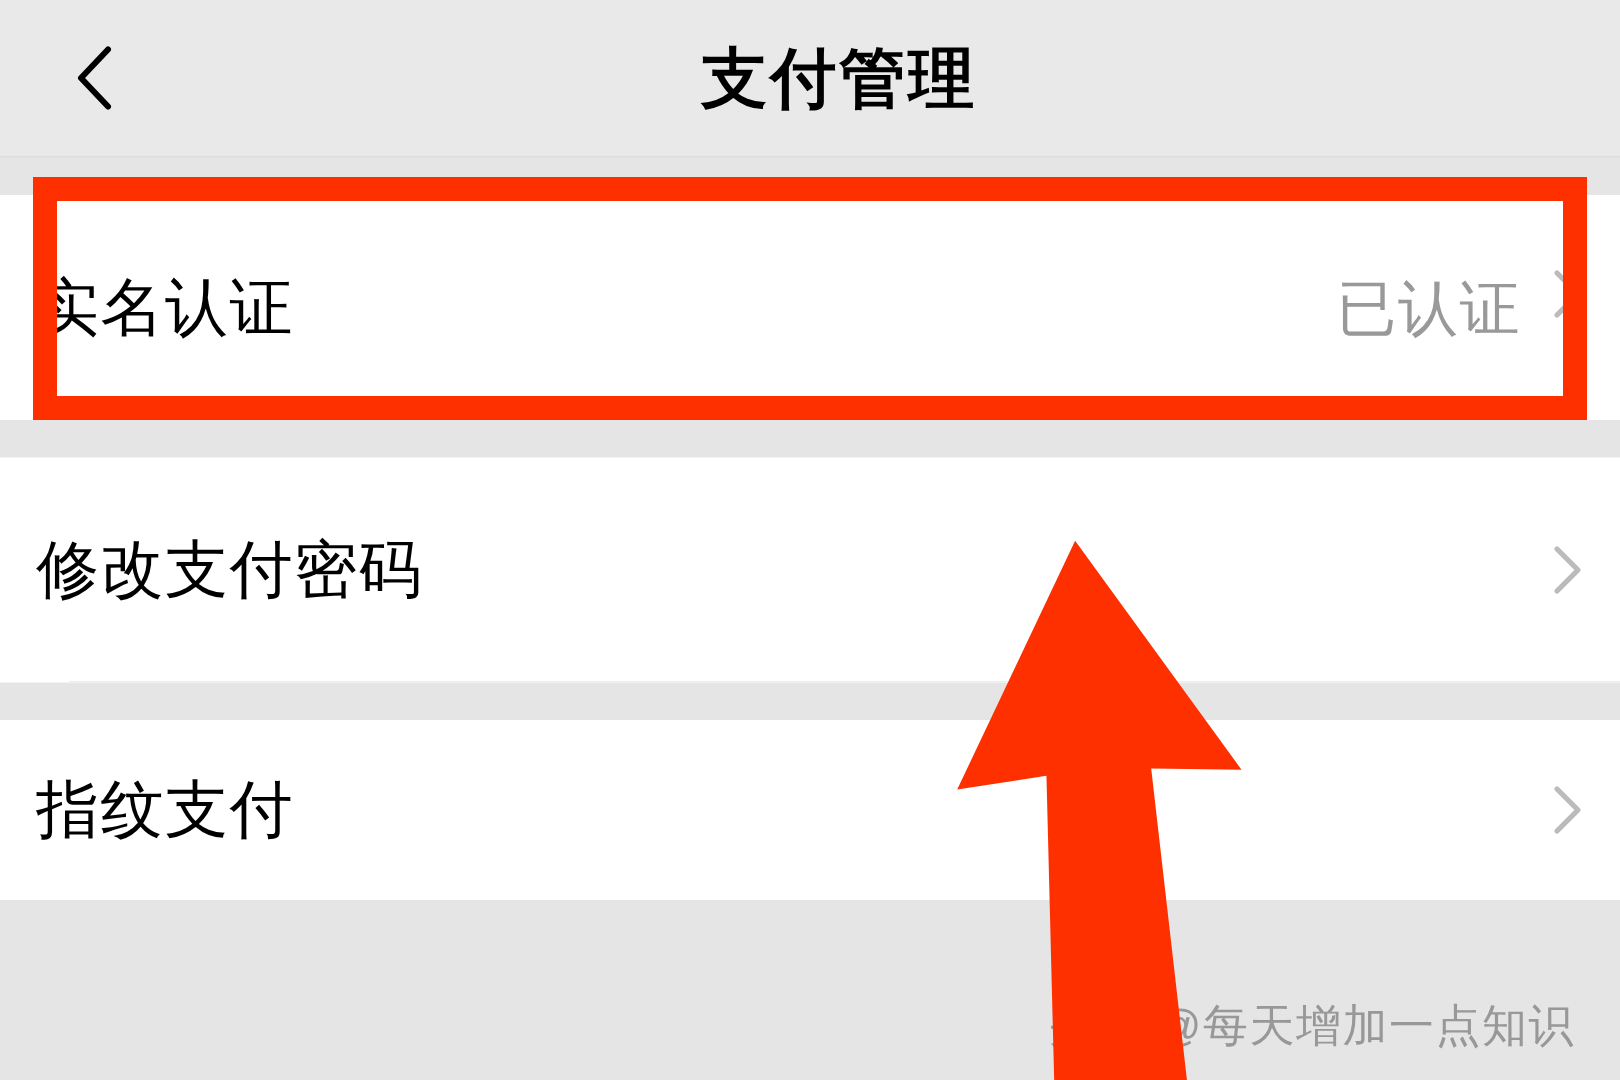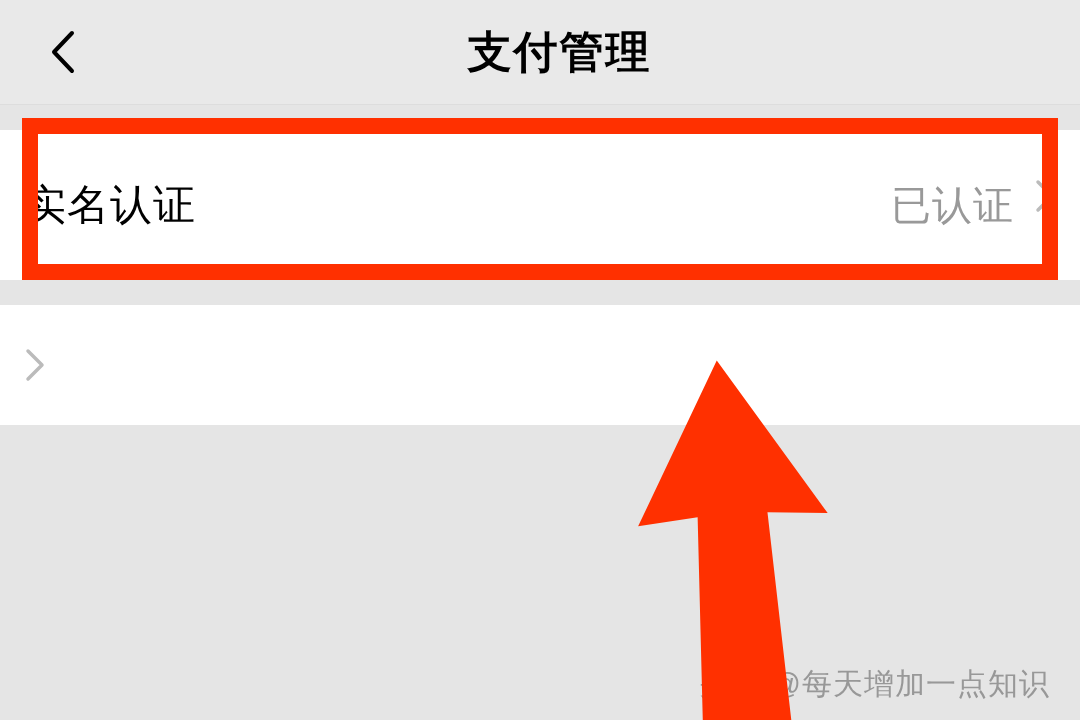--- a/index.html
+++ b/index.html
@@ -151,24 +151,34 @@
     <div class="row-right">
       <div class="row-value">已认证</div>
       <svg class="chevron" viewBox="0 0 22 36">
         <polyline points="4,4 18,18 4,32" stroke="#bbb" stroke-width="3.5" fill="none" stroke-linecap="round" stroke-linejoin="round"></polyline>
       </svg>
     </div>
   </div>
 </div>
 
 <div class="section">
+  <div class="row">
+    <div class="row-label">修改支付密码</div>
+    <div class="row-right">
+      <svg class="chevron" viewBox="0 0 22 36">
+        <polyline points="4,4 18,18 4,32" stroke="#bbb" stroke-width="3.5" fill="none" stroke-linecap="round" stroke-linejoin="round"></polyline>
+      </svg>
+    </div>
+    <div class="row-divider"></div>
+  </div>
 </div>
 
 <div class="section">
   <div class="row row-fingerprint">
+    <div class="row-label">指纹支付</div>
     <div class="row-right">
       <svg class="chevron" viewBox="0 0 22 36">
         <polyline points="4,4 18,18 4,32" stroke="#bbb" stroke-width="3.5" fill="none" stroke-linecap="round" stroke-linejoin="round"></polyline>
       </svg>
     </div>
   </div>
 </div>
 
 <div class="highlight-box"></div>
 

